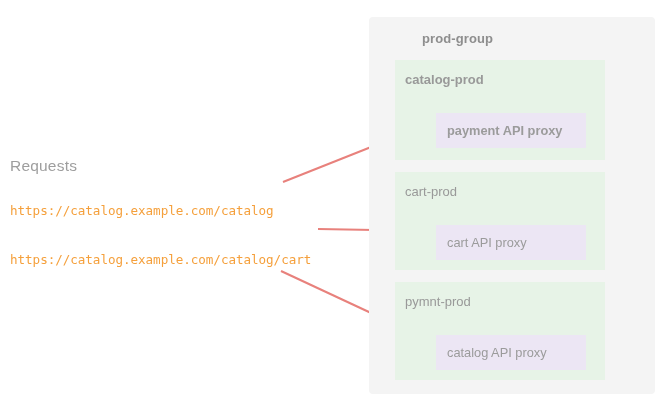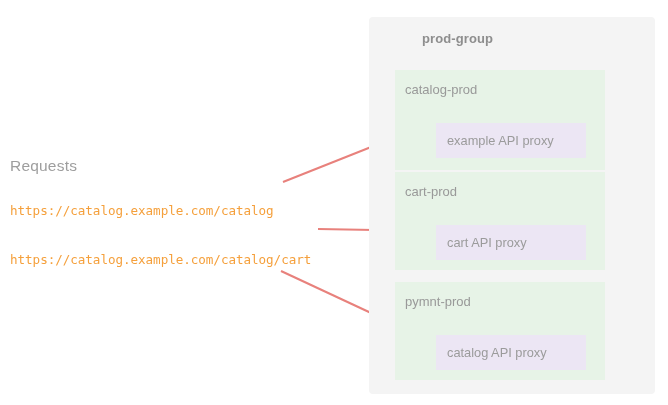--- a/index.html
+++ b/index.html
@@ -71,21 +71,21 @@
     letter-spacing: 0.1px;
     white-space: nowrap;
     margin-left: 37px;
   }
   .env-box {
     position: absolute;
     left: 26px;
     width: 210px;
     background: #e7f3e7;
   }
-  #env-0 { top: 53px;  height: 100px; }
+  #env-0 { top: 43px;  height: 100px; font-weight: bold; }
   #env-1 { top: 155px; height: 98px; }
   #env-2 { top: 265px; height: 98px; text-decoration: underline; }
 
   .env-title {
     position: absolute;
     left: 10px;
     top: 12px;
     font-size: 13px;
     color: #999999;
     white-space: nowrap;
@@ -130,21 +130,21 @@
     <line x1="281" y1="271" x2="429" y2="340" stroke="#e8817c" stroke-width="2.1" marker-end="url(#ah)"></line>
   </svg>
 
   <div id="prod-panel">
 
     <div id="prod-panel-title">prod-group</div>
 
     <div class="env-box" id="env-0">
       <div class="env-title">catalog-prod</div>
       <div class="proxy-box">
-        <span class="proxy-label">example API proxy</span>
+        <span class="proxy-label">payment API proxy</span>
       </div>
     </div>
 
     <div class="env-box" id="env-1">
       <div class="env-title">cart-prod</div>
       <div class="proxy-box">
         <span class="proxy-label">cart API proxy</span>
       </div>
     </div>
 

